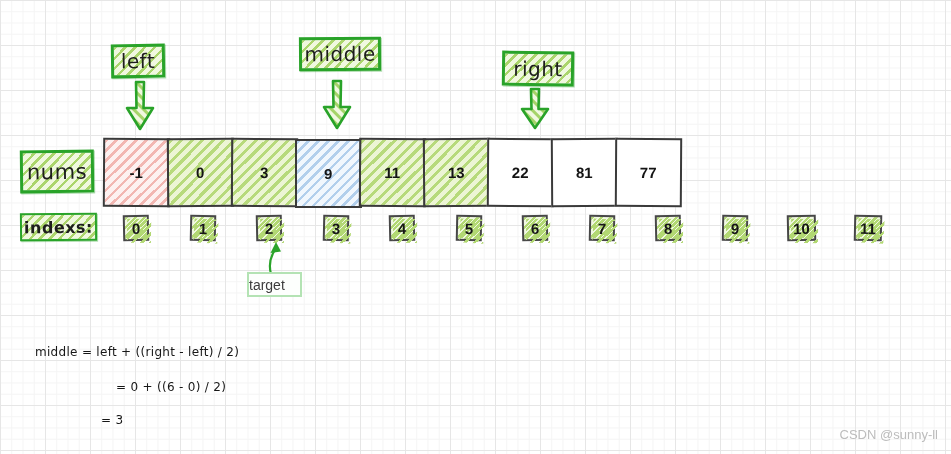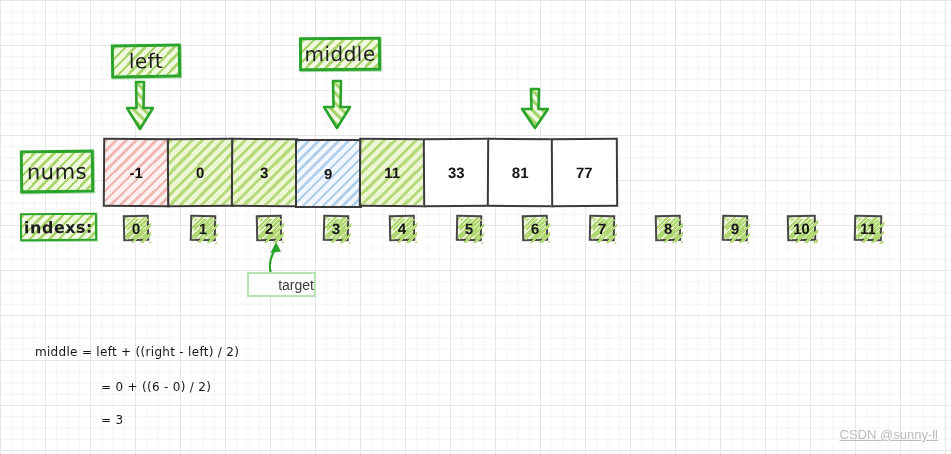--- a/index.html
+++ b/index.html
@@ -20,21 +20,21 @@
   .hatch-green-idx   { background:repeating-linear-gradient(135deg,#b2d873 0 2.5px,#f0f8e0 2.5px 6.5px); }
 
   
   .sign {
     position:absolute; border:3px solid #29a329; color:#1d1d1d;
     display:flex; align-items:center; justify-content:center;
     font-size:20px; letter-spacing:0.5px;
     box-shadow:1px 1px 0 rgba(41,163,41,.35);
   }
   .sign.nums     { left:20px;  top:150px; width:74px; height:43px; font-size:21px; transform:rotate(-0.6deg); }
-  .sign.left     { left:111px; top:44px;  width:70px; height:34px; transform:rotate(-0.8deg); }
+  .sign.left     { left:111px; top:44px;  width:54px; height:34px; transform:rotate(-0.8deg); }
   .sign.middle   { left:299px; top:37px;  width:82px; height:34px; transform:rotate(-0.4deg); }
   .sign.right    { left:502px; top:51px;  width:72px; height:35px; transform:rotate(0.7deg); }
   .sign.indexs   { left:20px;  top:213px; width:77px; height:28px; font-size:16px; font-weight:bold; transform:rotate(-0.5deg); border-width:2.5px; }
 
   .pointer-arrow { position:absolute; }
 
   
   .cells-row { position:absolute; left:103px; top:138px; display:flex; }
   .cell {
     width:66.5px; height:69px; margin-left:-2.5px;
@@ -65,37 +65,37 @@
   .index-box::before {
     content:""; position:absolute; inset:-1px; z-index:-1;
     transform:translate(3px,3px) rotate(2deg);
     background:repeating-linear-gradient(135deg,#b2d873 0 2.5px,rgba(255,255,255,0) 2.5px 6.5px);
   }
   .index-slot:nth-child(odd) .index-box  { transform:rotate(-1.2deg); }
   .index-slot:nth-child(even) .index-box { transform:rotate(1.2deg); }
 
   
   .target-box {
-    position:absolute; left:247px; top:272px; width:69px; height:25px;
+    position:absolute; left:247px; top:272px; width:55px; height:25px;
     border:2px solid #b4e3b4; background:#fdfffd;
-    display:flex; align-items:center; justify-content:flex-end;
+    display:flex; align-items:center; justify-content:flex-start;
     font-family:"Liberation Sans", sans-serif; font-size:14px; color:#3c3c3c;
   }
   .target-arrow { position:absolute; left:262px; top:241px; }
 
   
   .formula-line { position:absolute; font-size:12px; color:#171717; letter-spacing:0.3px; white-space:nowrap; }
   .formula-line.l1 { left:35px;  top:345px; }
-  .formula-line.l2 { left:101px; top:380px; }
+  .formula-line.l2 { left:116px; top:380px; }
   .formula-line.l3 { left:101px; top:413px; }
 
   
   .watermark {
     position:absolute; right:13px; top:427px;
-    font-family:"Liberation Sans", sans-serif; font-size:13px; color:#bcbcbc;text-decoration:underline;
+    font-family:"Liberation Sans", sans-serif; font-size:13px; color:#bcbcbc;
   }
 </style>
 </head>
 <body>
 
 <div class="canvas">
 
   <svg width="0" height="0" style="position:absolute">
     <defs>
       <pattern id="hatchGreen" width="7" height="7" patternUnits="userSpaceOnUse" patternTransform="rotate(-45)">
@@ -104,20 +104,23 @@
       </pattern>
     </defs>
   </svg>
 
   <div class="sign left hatch-green-label">
     <span>left</span>
   </div>
   <div class="sign middle hatch-green-label">
     <span>middle</span>
   </div>
+  <div class="sign right hatch-green-label">
+    <span>right</span>
+  </div>
 
   <svg class="pointer-arrow" style="left:122px; top:80px;" width="36" height="52" viewBox="0 0 36 52">
     <path d="M14 2 L22 2 L21.5 28 L31 28 L18 49 L5 28 L14.5 28 Z" fill="url(#hatchGreen)" stroke="#29a329" stroke-width="2.6" stroke-linejoin="round"></path>
   </svg>
   <svg class="pointer-arrow" style="left:319px; top:79px;" width="36" height="52" viewBox="0 0 36 52">
     <path d="M14 2 L22 2 L21.5 28 L31 28 L18 49 L5 28 L14.5 28 Z" fill="url(#hatchGreen)" stroke="#29a329" stroke-width="2.6" stroke-linejoin="round"></path>
   </svg>
   <svg class="pointer-arrow" style="left:517px; top:87px;" width="36" height="44" viewBox="0 0 36 44">
     <path d="M14 2 L22 2 L21.5 22 L31 22 L18 41 L5 22 L14.5 22 Z" fill="url(#hatchGreen)" stroke="#29a329" stroke-width="2.6" stroke-linejoin="round"></path>
   </svg>
@@ -125,21 +128,22 @@
   <div class="sign nums hatch-green-label">
     <span>nums</span>
   </div>
 
   <div class="cells-row">
     <div class="cell" data-color="pink">-1</div>
     <div class="cell" data-color="green">0</div>
     <div class="cell" data-color="green">3</div>
     <div class="cell" data-color="blue">9</div>
     <div class="cell" data-color="green">11</div>
-    <div class="cell" data-color="white">33</div>
+    <div class="cell" data-color="green">13</div>
+    <div class="cell" data-color="white">22</div>
     <div class="cell" data-color="white">81</div>
     <div class="cell" data-color="white">77</div>
   </div>
 
   <div class="sign indexs hatch-green-label">
     <span>indexs:</span>
   </div>
 
   <div class="index-row">
     <div class="index-slot">

